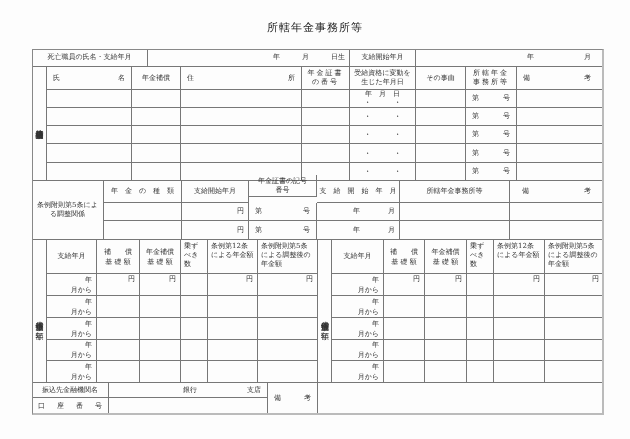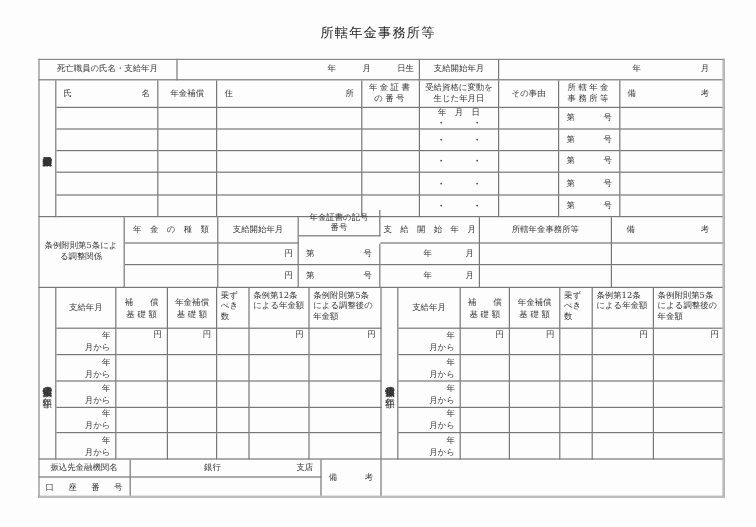--- a/index.html
+++ b/index.html
@@ -347,21 +347,21 @@
     </div>
     <div class="c topright" style="left: 384px; top: 361px; width: 41px; height: 22px;"></div>
     <div class="c topright" style="left: 425px; top: 361px; width: 42px; height: 22px;"></div>
     <div class="c " style="left: 467px; top: 361px; width: 27px; height: 22px;"></div>
     <div class="c topright" style="left: 494px; top: 361px; width: 51px; height: 22px;"></div>
     <div class="c topright" style="left: 545px; top: 361px; width: 59px; height: 22px;"></div>
     <div class="c center" style="left: 32px; top: 383px; width: 77px; height: 15px;">
       <span>振込先金融機関名</span>
     </div>
     <div class="c right" style="left: 109px; top: 383px; width: 159px; height: 15px;">
-      <span style="display:flex;gap:63px;padding-right:2px">
+      <span style="display:flex;gap:50px;padding-right:2px">
         <span>銀行</span>
         <span>支店</span>
       </span>
     </div>
     <div class="c spread" style="left: 32px; top: 398px; width: 77px; height: 17px;">
       <span>口</span>
       <span>座</span>
       <span>番</span>
       <span>号</span>
     </div>

